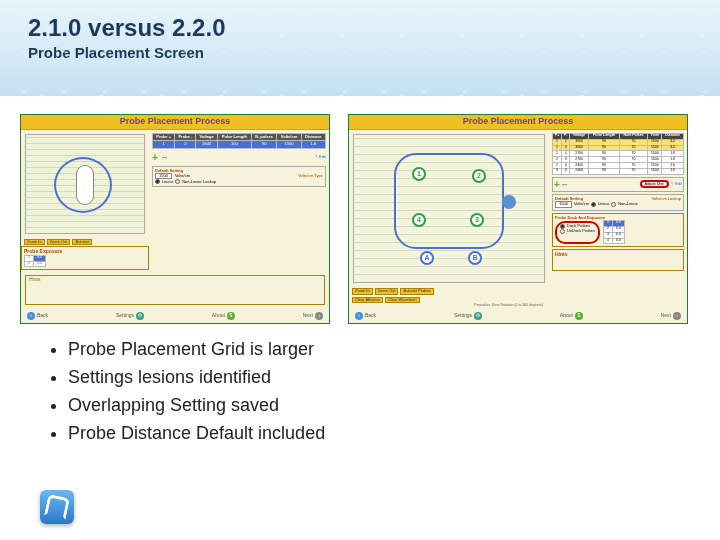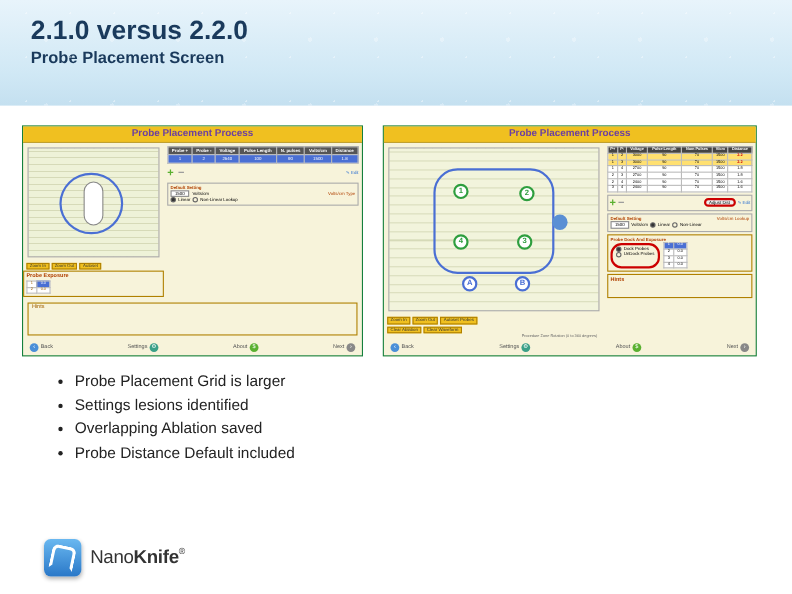--- a/index.html
+++ b/index.html
@@ -51,21 +51,21 @@
   .bar-b{display:flex;align-items:center;gap:2px;border:1px solid #aaa;padding:1px}
   .adjust{border:2px solid #c00;border-radius:8px;padding:0 3px;background:#eee;font-size:4px}
   .dock-panel{border:1px solid #b08000;padding:2px}
   .dock-hdr{color:#b04000;font-weight:700;font-size:4px}
   .dock-opts{border:2px solid #c00;border-radius:10px;padding:1px 3px;margin-top:1px}
   .radio{display:flex;align-items:center;gap:2px;font-size:4px}
   .rdot{width:5px;height:5px;border:1px solid #666;border-radius:50%;display:inline-block}
   .rdot.sel{background:#333}
   .minitable{background:#fff;border:1px solid #888;font-size:3.5px;border-collapse:collapse}
   .minitable td{border:1px solid #bbb;padding:0.5px 3px}
-  .bullets{padding:4px 40px 0 50px;font-size:14px;color:#222;line-height:1.55}
+  .bullets{padding:4px 40px 0 50px;font-size:18px;color:#222;line-height:1.55}
   .bullets li{list-style:disc;margin-left:18px}
   .brand{position:absolute;left:40px;bottom:16px;display:flex;align-items:center;gap:8px}
   .logo{width:34px;height:34px;background:linear-gradient(180deg,#6ab8f0 0%,#2a78c8 100%);border-radius:6px;box-shadow:0 2px 4px rgba(0,0,0,.3);display:flex;align-items:center;justify-content:center}
   .logo-inner{width:22px;height:22px;border:3px solid #fff;border-color:#fff #fff transparent #fff;border-radius:6px 6px 0 0;transform:rotate(12deg)}
   .brand-txt{font-size:17px;color:#333;letter-spacing:-.3px}
   .brand-txt b{font-weight:700}
   .reg{font-size:8px;vertical-align:top}
   .edit-link{color:#2a6fd0;font-size:4px}
   .plus{color:#5ab030;font-size:10px;font-weight:700}
   .minus{color:#999;font-size:10px;font-weight:700}
@@ -350,22 +350,21 @@
           <span>Next</span>
           <span class="circ c-grey">›</span>
         </span>
     </div>
   </div>
 </div>
 
 <ul class="bullets">
   <li>Probe Placement Grid is larger</li>
   <li>Settings lesions identified</li>
-  <li>Overlapping Ablation saved</li>
+  <li>Overlapping Setting saved</li>
   <li>Probe Distance Default included</li>
 </ul>
 
 <div class="brand">
   <div class="logo">
       <div class="logo-inner"></div>
     </div>
-  <div class="brand-txt"><span>Nano</span><b>Knife</b><span class="reg">®</span></div>
 </div>
 
 </body></html>

